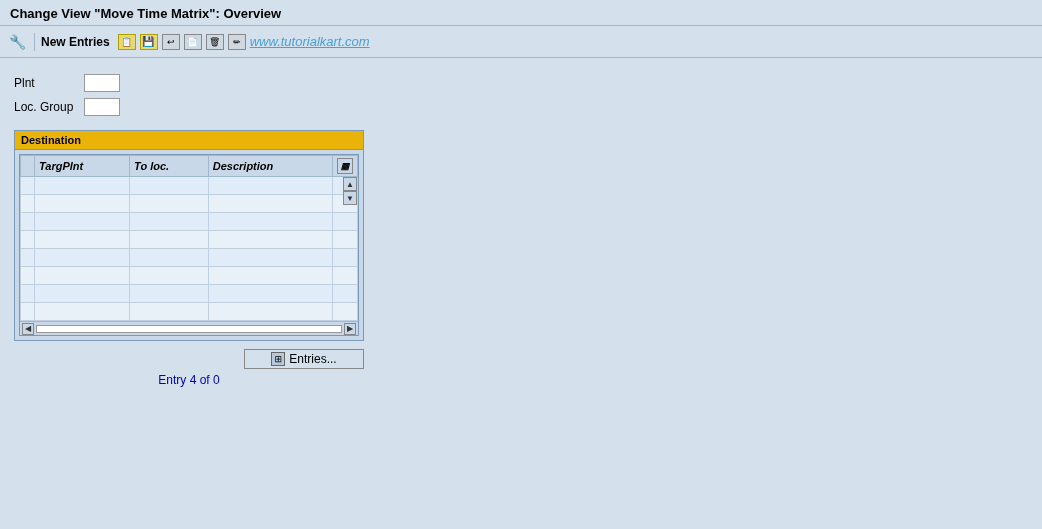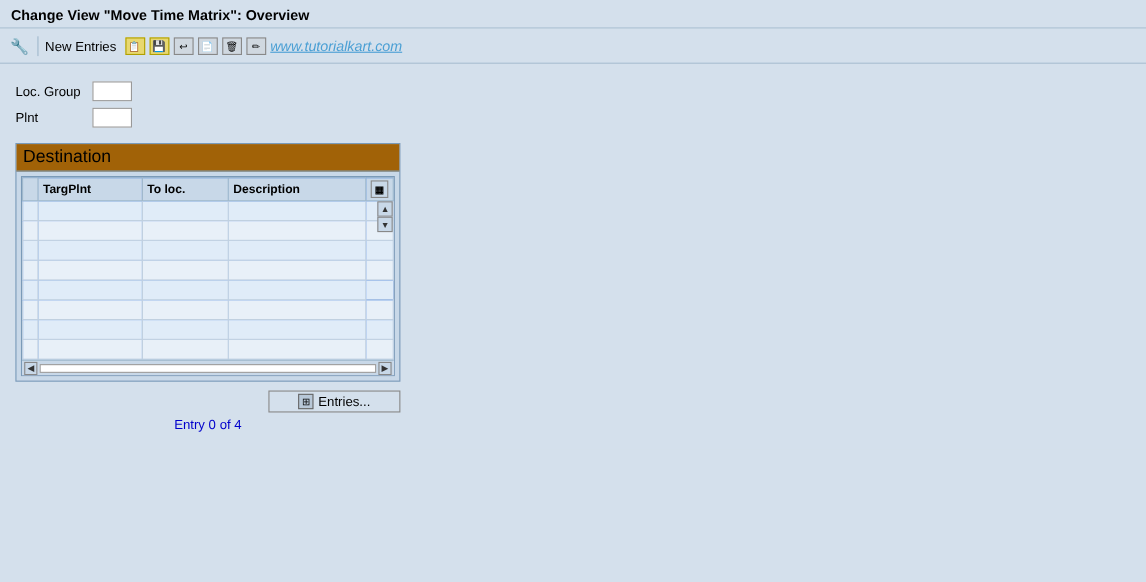--- a/index.html
+++ b/index.html
@@ -44,21 +44,21 @@
       font-size: 14px;
     }
     .toolbar-separator {
       width: 1px;
       height: 18px;
       background: #a0b8cc;
       margin: 0 2px;
     }
     .toolbar-label {
       font-size: 12px;
-      font-weight: normal;
+      font-weight: bold;
       color: #000;
       margin-right: 4px;
       text-align: right;
     }
     .toolbar-watermark {
       color: #4a9fd4;
       font-size: 13px;
       font-style: italic;
       text-decoration: underline;
     }
@@ -92,41 +92,42 @@
       padding: 0 2px;
     }
 
     
     .destination-panel {
       border: 1px solid #7a9ab8;
       background: #c8d8e8;
       width: 350px;
     }
     .destination-header {
-      background: #a16207;
+      background: #eab308;
       border-bottom: 1px solid #7a9ab8;
       padding: 3px 6px;
-      font-size: 16px;
-      font-weight: normal;
+      font-size: 11px;
+      font-weight: bold;
       color: #000;
     }
     .destination-content {
       padding: 4px;
     }
 
     
     .dest-table-wrapper {
       border: 1px solid #7a9ab8;
       background: #fff;
       position: relative;
     }
     .dest-table {
       width: 100%;
       border-collapse: collapse;
-      background: #3b82f6;
+      background: #a16207;
+      font-style: italic;
     }
     .dest-table thead tr {
       background: #c8d8e8;
     }
     .dest-table th {
       border: 1px solid #a0b8cc;
       padding: 2px 4px;
       font-size: 11px;
       font-weight: bold;
       color: #000;
@@ -296,25 +297,25 @@
   <span class="icon-small">📄</span>
   <span class="icon-small">🗑</span>
   <span class="icon-small">✏</span>
   <span class="toolbar-watermark">www.tutorialkart.com</span>
 </div>
 
 <div class="main-content">
 
   <div class="filter-section">
     <div class="filter-row">
-      <span class="filter-label">Loc. Group</span>
+      <span class="filter-label">Plnt</span>
       <input class="filter-input" type="text" value="" style="">
     </div>
     <div class="filter-row">
-      <span class="filter-label">Plnt</span>
+      <span class="filter-label">Loc. Group</span>
       <input class="filter-input" type="text" value="" style="">
     </div>
   </div>
 
   <div class="destination-panel">
     <div class="destination-header">Destination</div>
     <div class="destination-content">
       <div class="dest-table-wrapper">
         <table class="dest-table">
           <thead>
@@ -400,16 +401,16 @@
         </div>
       </div>
     </div>
   </div>
 
   <div class="action-section">
     <button class="position-btn">
       <span class="position-btn-icon">⊞</span>
       <span>Entries...</span>
     </button>
-    <div class="entry-text">Entry 0 of 4</div>
+    <div class="entry-text">Entry 4 of 0</div>
   </div>
 
 </div>
 
 </body></html>

